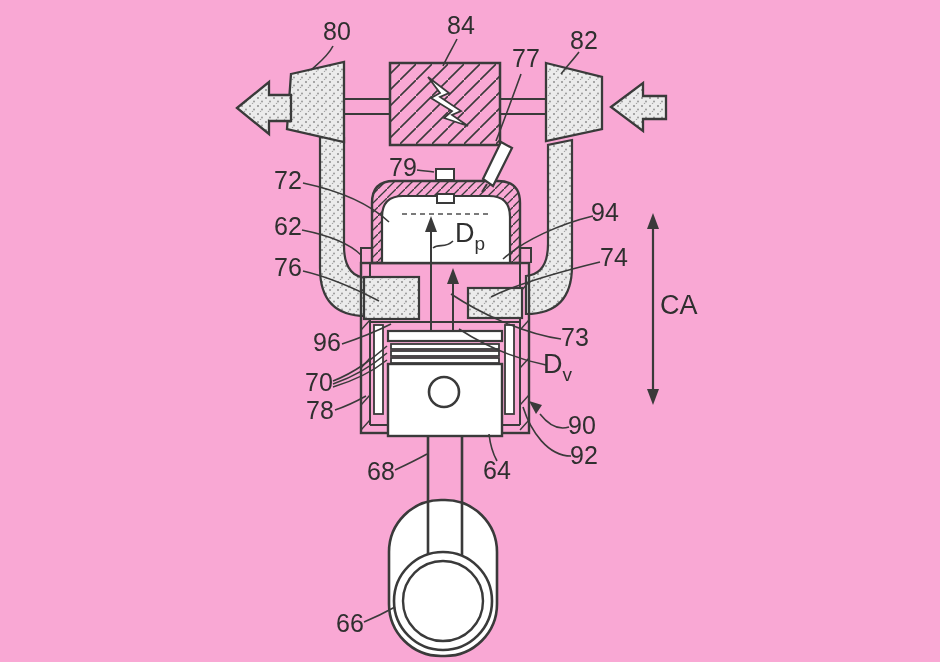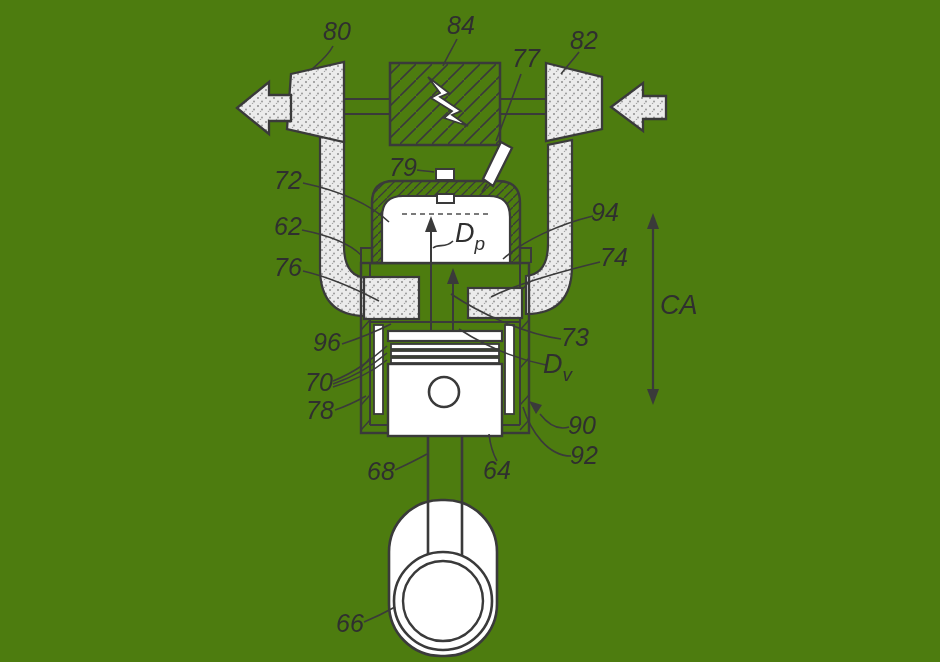--- a/index.html
+++ b/index.html
@@ -1,17 +1,17 @@
 <!DOCTYPE html>
 <html><head>
 <meta charset="utf-8">
 <style>
   html,body{margin:0;padding:0;background:#ffffff;}
-  .stage{position:relative;width:940px;height:662px;background:#4d7c0f;overflow:hidden;
-         font-family:"Liberation Sans", sans-serif;font-style:italic;}
+  .stage{position:relative;width:940px;height:662px;background:#f9a8d4;overflow:hidden;
+         font-family:"Liberation Sans", sans-serif;}
   svg{position:absolute;left:0;top:0;}
   text{font-family:"Liberation Sans", sans-serif;fill:#2f2f2f;}
   .ref{font-size:25px;}
   .dim{font-size:27px;}
   .sub{font-size:19px;}
 </style>
 </head>
 <body>
 
 <div class="stage">

